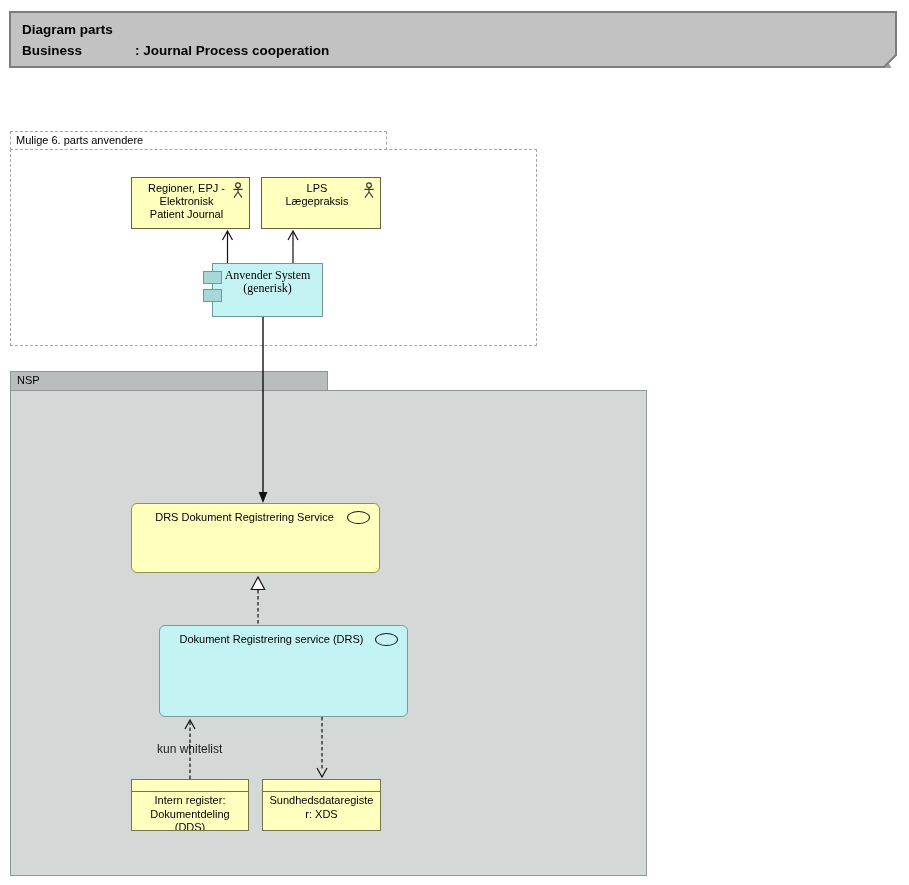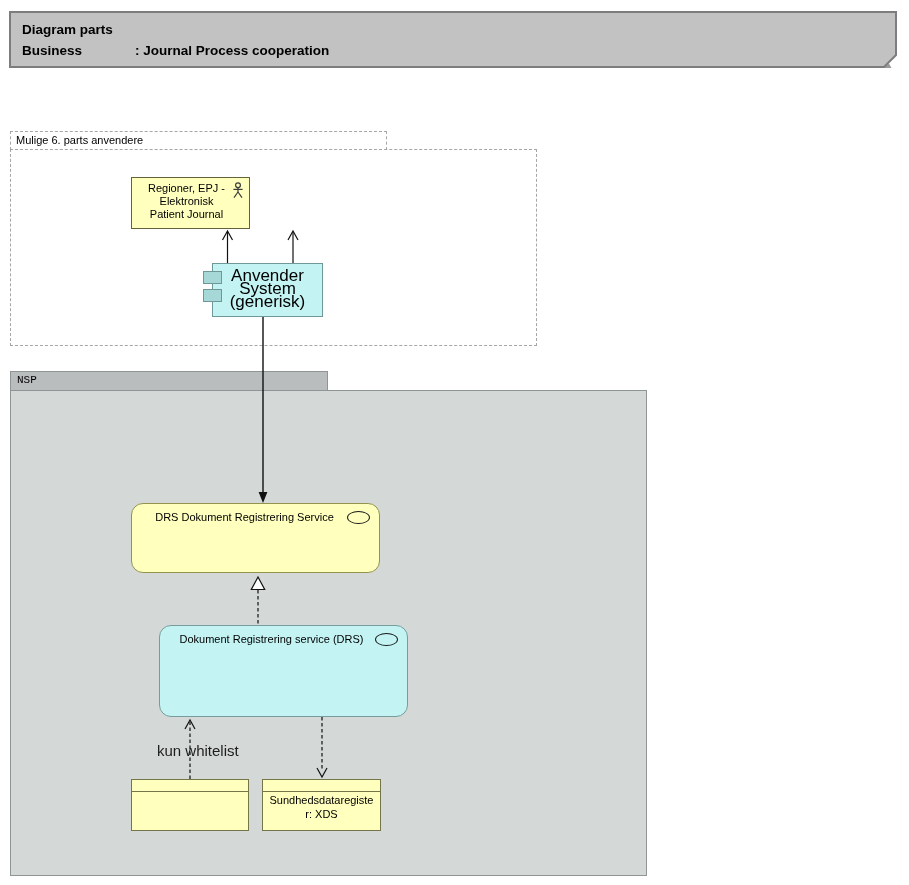--- a/index.html
+++ b/index.html
@@ -33,54 +33,55 @@
   }
   .boundary-body{
     left:10px;top:149px;width:527px;height:197px;
     border:1px dashed #a6a6a6;background:#ffffff;
   }
 
   
   .nsp-tab{
     left:10px;top:371px;width:318px;height:20px;
     background:#b9bdbd;border:1.5px solid #8f9494;
-    font-size:11px;line-height:17px;padding-left:6px;font-family:Liberation Mono, monospace;
+    font-size:11px;line-height:17px;padding-left:6px;
   }
   .nsp-body{
     left:10px;top:390px;width:637px;height:486px;
     background:#d4d9d8;border:1.5px solid #8f9494;
   }
 
   
   .box-yellow{
     background:#ffffbe;border:1.5px solid #64643c;
     font-size:11px;line-height:13px;text-align:center;
   }
   .actor-box{padding:4px 14px 0 6px;}
   .actor1{left:131px;top:177px;width:119px;height:52px;}
   .actor2{left:261px;top:177px;width:120px;height:52px;}
   .actor-ic{position:absolute;top:4px;right:5px;}
 
   
   .component{
     left:212px;top:263px;width:111px;height:54px;
     background:#c3f3f3;border:1.5px solid #6f9898;
-    font-size:17px;line-height:13px;text-align:center;
+    font-size:12px;line-height:13px;text-align:center;
     padding-top:5px;
+    font-family:Liberation Serif, serif;
   }
   .comp-tab{
     position:absolute;left:-10px;width:19px;height:13px;
     background:#a6d8d8;border:1.5px solid #6f9898;box-sizing:border-box;
   }
   .comp-tab.t1{top:7px;}
   .comp-tab.t2{top:25px;}
 
   
   .rounded{
-    border-radius:12px;
+    border-radius:6px;
     font-size:11px;line-height:13px;text-align:center;
   }
   .svc-yellow{
     left:131px;top:503px;width:249px;height:70px;
     background:#ffffbe;border:1.5px solid #93934f;
     padding:7px 32px 0 10px;
   }
   .svc-cyan{
     left:131px;top:625px;width:249px;height:92px;
     background:#c3f3f3;border:1.5px solid #769c9c;
@@ -98,21 +99,21 @@
     background:#ffffbe;border:1.5px solid #75754a;
     font-size:11px;line-height:13.5px;text-align:center;
     overflow:hidden;
   }
   .reg1{left:131px;top:779px;width:118px;height:52px;}
   .reg2{left:262px;top:779px;width:119px;height:52px;}
   .reg-strip{height:11px;border-bottom:1.2px solid #75754a;}
   .reg-text{padding-top:2px;}
 
   .conn-label{
-    left:157px;top:742px;font-size:15px;color:#1c1c1c;background:transparent;
+    left:157px;top:742px;font-size:12px;color:#1c1c1c;background:transparent;
   }
 
   #connectors{position:absolute;left:0;top:0;pointer-events:none;}
 </style>
 </head>
 <body>
 
 <div id="canvas">
 
   <div class="abs title-block">
@@ -144,39 +145,50 @@
     <span>Regioner, EPJ -<br>Elektronisk<br>Patient Journal</span>
     <svg class="actor-ic" width="12" height="17" fill="none" stroke="#3a3a3a" stroke-width="1.2">
       <circle cx="6" cy="3.2" r="2.4"></circle>
       <line x1="6" y1="5.6" x2="6" y2="10"></line>
       <line x1="1.4" y1="7.4" x2="10.6" y2="7.4"></line>
       <line x1="6" y1="10" x2="2" y2="15.6"></line>
       <line x1="6" y1="10" x2="10" y2="15.6"></line>
     </svg>
   </div>
 
+  <div class="abs box-yellow actor-box actor2">
+    <span>LPS<br>Lægepraksis</span>
+    <svg class="actor-ic" width="12" height="17" fill="none" stroke="#3a3a3a" stroke-width="1.2">
+      <circle cx="6" cy="3.2" r="2.4"></circle>
+      <line x1="6" y1="5.6" x2="6" y2="10"></line>
+      <line x1="1.4" y1="7.4" x2="10.6" y2="7.4"></line>
+      <line x1="6" y1="10" x2="2" y2="15.6"></line>
+      <line x1="6" y1="10" x2="10" y2="15.6"></line>
+    </svg>
+  </div>
 
   <div class="abs component">
     <span>Anvender System<br>(generisk)</span>
     <div class="comp-tab t1"></div>
     <div class="comp-tab t2"></div>
   </div>
 
   <div class="abs rounded svc-yellow">
     <span>DRS Dokument Registrering Service</span>
     <div class="oval-ic"></div>
   </div>
 
   <div class="abs rounded svc-cyan">
     <span>Dokument Registrering service (DRS)</span>
     <div class="oval-ic"></div>
   </div>
 
   <div class="abs register reg1">
     <div class="reg-strip"></div>
+    <div class="reg-text">Intern register:<br>Dokumentdeling<br>(DDS)</div>
   </div>
 
   <div class="abs register reg2">
     <div class="reg-strip"></div>
     <div class="reg-text">Sundhedsdataregiste<br>r: XDS</div>
   </div>
 
   <div class="abs conn-label">kun whitelist</div>
 
   <svg id="connectors" width="909" height="885">

